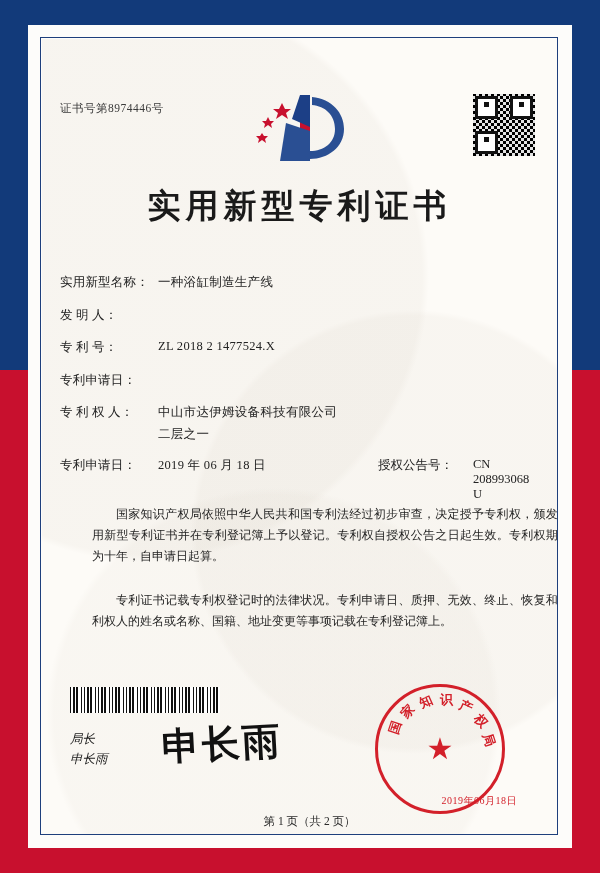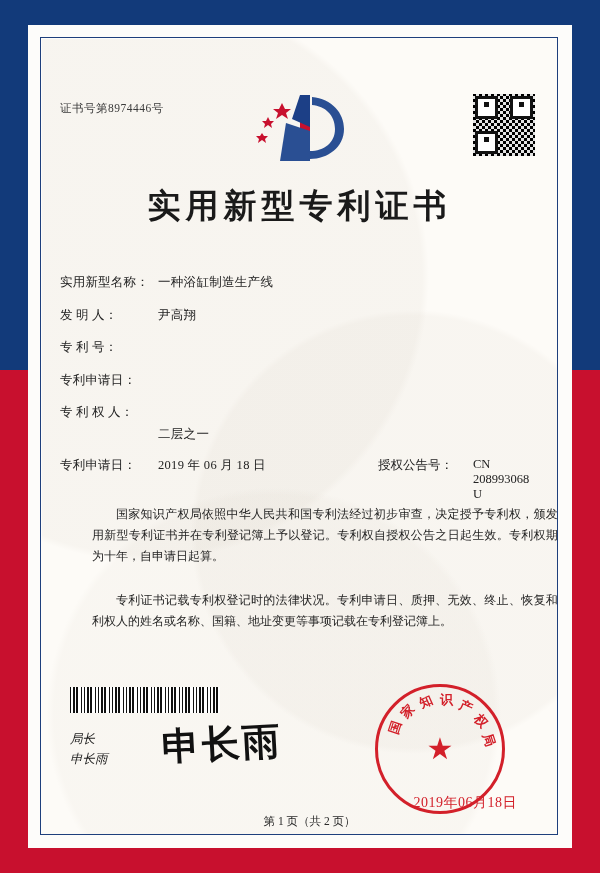--- a/index.html
+++ b/index.html
@@ -260,21 +260,21 @@
     font-size: 13px;
     font-weight: bold;
     transform-origin: 0 0;
     white-space: nowrap;
   }
   .seal-date {
     position: absolute;
     right: 40px;
     top: 755px;
     color: #d3202a;
-    font-size: 14px;
+    font-size: 10px;
     letter-spacing: 0.5px;
   }
 
   .page-no {
     position: absolute;
     left: 0; right: 0;
     top: 775px;
     text-align: center;
     font-size: 11.5px;
     color: #2a2a2a;
@@ -323,33 +323,34 @@
 
     <div class="fields">
 
       <div class="frow">
         <div class="flabel">实用新型名称：</div>
         <div class="fvalue">一种浴缸制造生产线</div>
       </div>
 
       <div class="frow">
         <div class="flabel">发 明 人：</div>
-        <div class="fvalue">尹高翔</div>
       </div>
 
       <div class="frow">
         <div class="flabel">专 利 号：</div>
+        <div class="fvalue">ZL 2018 2 1477524.X</div>
       </div>
 
       <div class="frow">
         <div class="flabel">专利申请日：</div>
       </div>
 
       <div class="frow">
         <div class="flabel">专 利 权 人：</div>
+        <div class="fvalue">中山市达伊姆设备科技有限公司</div>
       </div>
 
       <div class="fvalue cont">二层之一</div>
 
       <div class="frow two-col">
         <div class="flabel">专利申请日：</div>
         <div class="fvalue">2019 年 06 月 18 日</div>
         <div class="second-label">授权公告号：</div>
         <div class="second-value">CN 208993068 U</div>
       </div>

